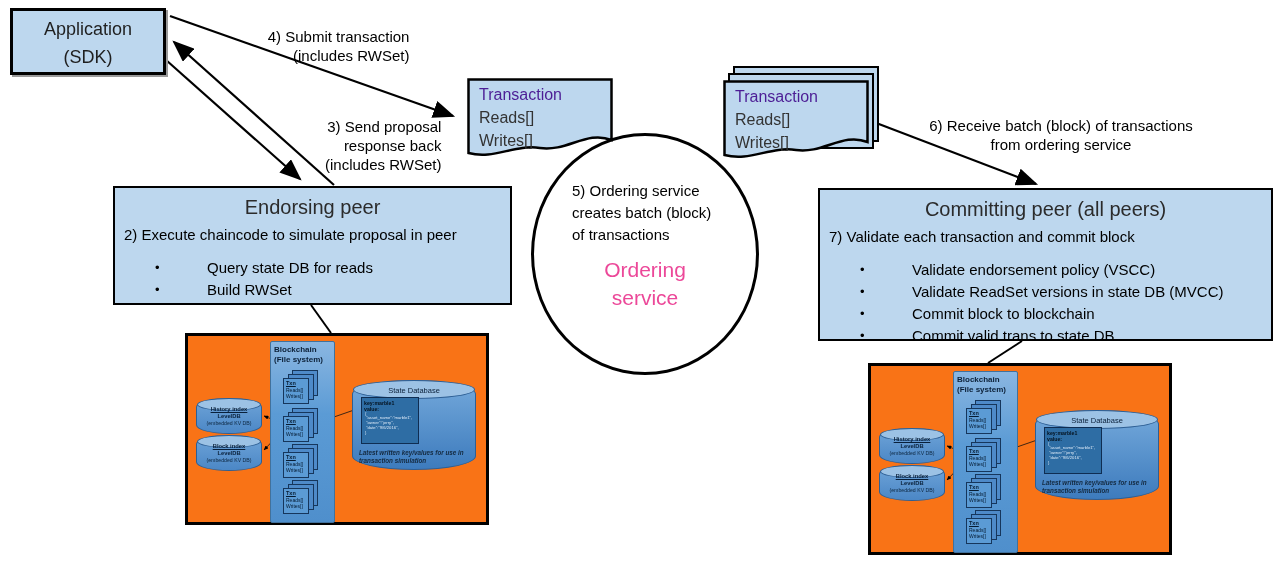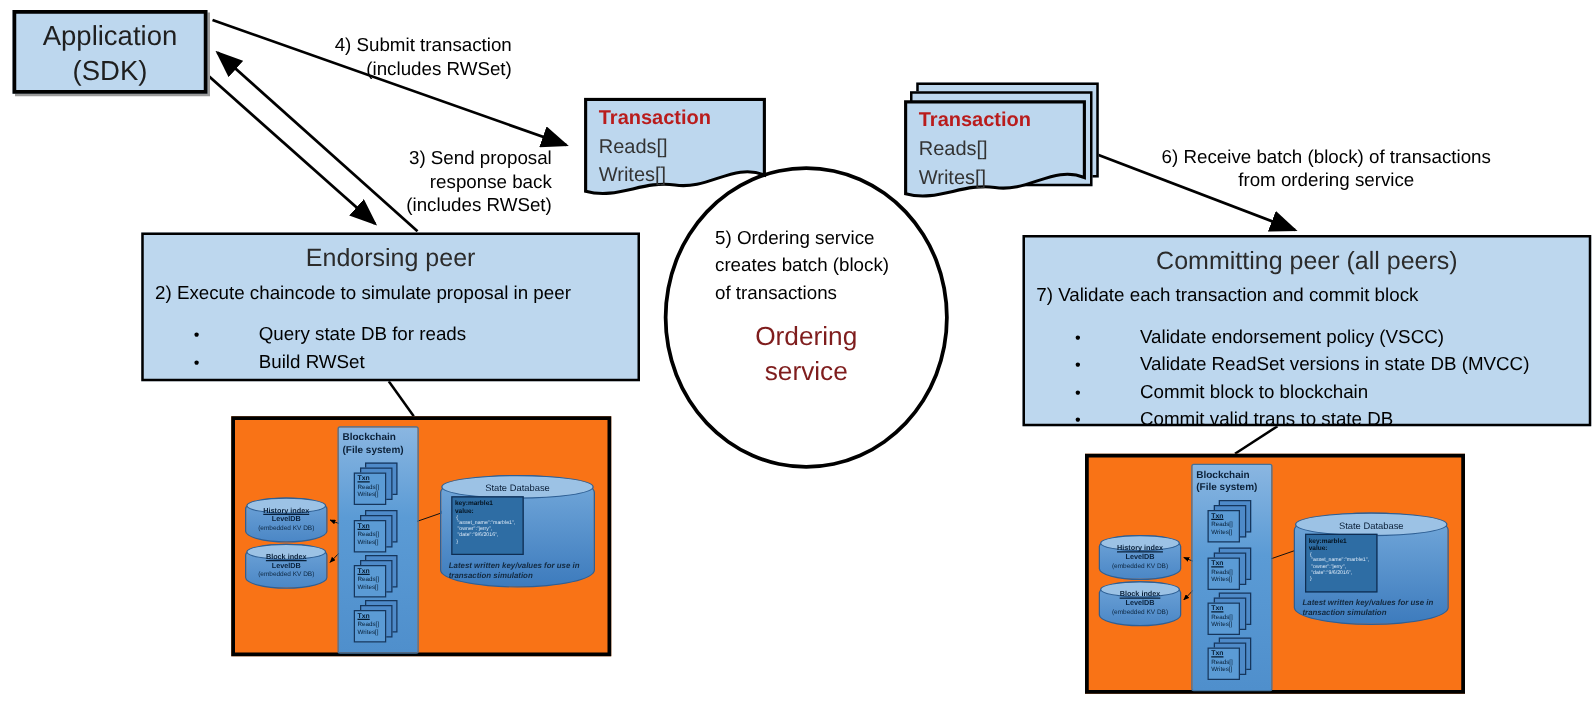--- a/index.html
+++ b/index.html
@@ -7,44 +7,44 @@
   body { font-family:"Liberation Sans", sans-serif; color:#000; }
   #canvas { position:relative; width:1276px; height:565px; background:#fff; overflow:hidden; }
 
   
   .abs { position:absolute; }
   svg.overlay { position:absolute; left:0; top:0; pointer-events:none; }
 
   
   .bluebox { position:absolute; background:#bdd7ee; border:2px solid #000; }
   #app-box { left:10px; top:8px; width:156px; height:67px; border-width:3px;
-             box-shadow:2px 2px 0 #9a9a9a; text-align:center; font-size:22px;
+             box-shadow:2px 2px 0 #9a9a9a; text-align:center; font-size:18px;
              line-height:28px; color:#1f1f1f; padding-top:4px; }
   #endorsing-box { left:113px; top:186px; width:399px; height:119px; }
   #committing-box { left:818px; top:188px; width:455px; height:153px; }
   .peer-title { text-align:center; font-size:20px; line-height:24px; color:#2b2b2b; margin-top:7px; }
   .peer-step { font-size:15px; line-height:20px; margin:6px 0 12px 9px; }
   .peer-bullets { list-style:none; margin-top:2px; }
   .peer-bullets li { font-size:15px; line-height:22px; padding-left:92px; position:relative; }
   .peer-bullets li::before { content:"•"; position:absolute; left:40px; font-size:13px; }
 
   
   .lbl { position:absolute; font-size:15px; line-height:19px; color:#000; white-space:nowrap;text-align:right; }
 
   
   #ordering-ellipse { left:531px; top:133px; width:228px; height:242px;
       border:3px solid #000; border-radius:50%; background:#fff; z-index:1; }
   #ordering-note { position:absolute; left:38px; top:44px; width:165px; font-size:15px; line-height:22px; }
   #ordering-name { position:absolute; left:0; top:120px; width:100%; text-align:center;
-      font-size:21px; line-height:28px; color:#7f1d1d; }
+      font-size:21px; line-height:28px; color:#ec4899; }
 
   
   .doc-wrap { position:absolute; z-index:3; }
   .doc-text { position:absolute; left:12px; font-size:16px; line-height:23px; color:#333; }
-  .doc-text .t { font-weight:bold; color:#b91c1c; }
+  .doc-text .t { font-weight:normal; color:#4c1d95; }
   .sheet-back { position:absolute; width:146px; height:76px; background:#bdd7ee; border:2px solid #000; }
 
   
   .storage-panel { position:absolute; width:304px; height:192px; background:#f97316;
       border:3px solid #000; z-index:2; }
   .bc-column { position:absolute; left:82px; top:5px; width:65px; height:182px;
       background:linear-gradient(180deg,#8ab6e1 0%,#5b9bd5 40%,#4f8fcc 100%);
       border:1px solid #41719c; border-radius:2px; }
   .bc-title { position:absolute; left:86px; top:9px; font-size:8px; font-weight:bold;
       line-height:10px; color:#0b2038; }

